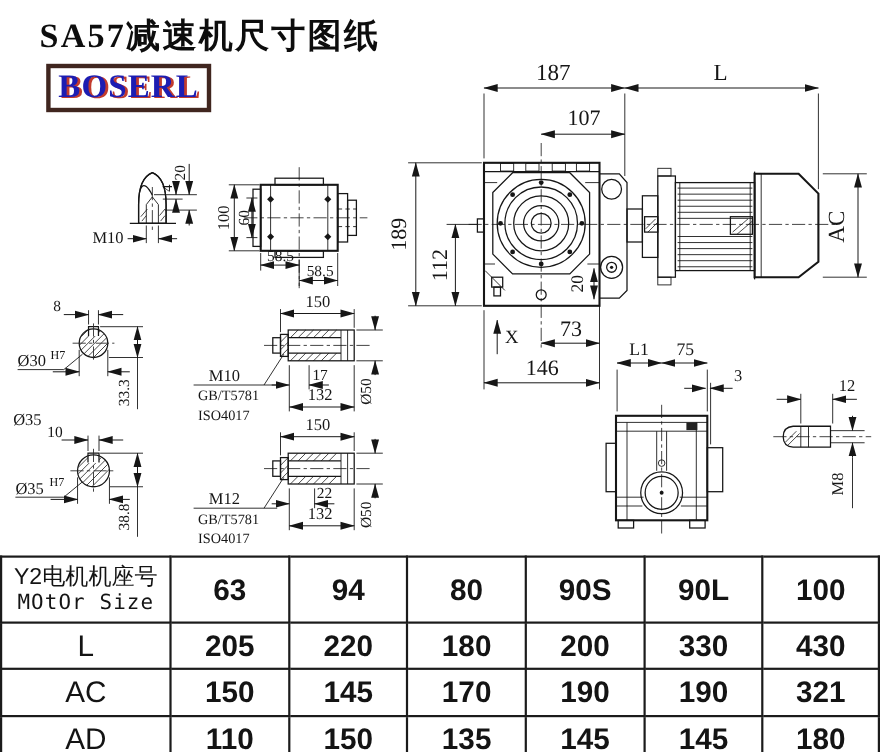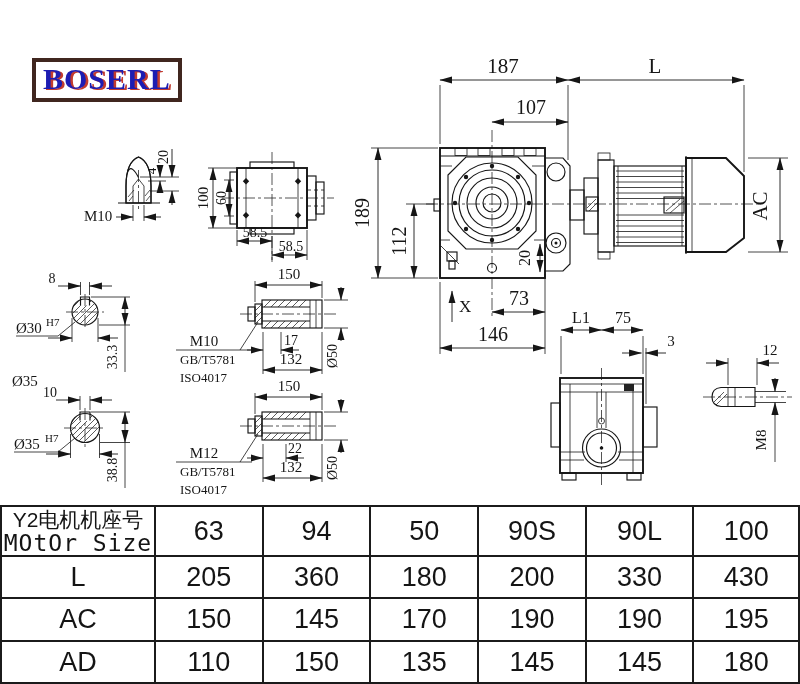--- a/index.html
+++ b/index.html
@@ -1,43 +1,43 @@
 <!DOCTYPE html>
 <html><head>
 <meta charset="utf-8">
 <style>
   html,body{margin:0;padding:0;background:#ffffff;}
   .page{position:relative;width:800px;height:684px;background:#ffffff;overflow:hidden;
         font-family:"Liberation Sans","DejaVu Sans",sans-serif;}
   .title{position:absolute;left:36px;top:12px;font-family:"Liberation Serif","DejaVu Serif",serif;
          font-weight:bold;font-size:31px;color:#0d0d0d;letter-spacing:2px;white-space:nowrap;}
-  .logo{position:absolute;left:32px;top:58px;border:4px solid #40261f;background:#fff;
+  .logo{position:absolute;left:42px;top:58px;border:4px solid #40261f;background:#fff;
         padding:0 7px 2px 7px;}
   .logo span{font-family:"Liberation Serif","DejaVu Serif",serif;font-weight:bold;font-size:30px;
         color:#1d1db2;text-shadow:2.5px 1px 0 #c23b2e;letter-spacing:1px;}
   svg.drawing{position:absolute;left:0;top:0;}
   svg text{fill:#161616;font-family:"Liberation Serif","DejaVu Serif",serif;}
   .t11{font-size:11px}.t13{font-size:13px}.t14{font-size:14px}.t15{font-size:15px}
   .t16{font-size:16px}.t17{font-size:17px}.t20{font-size:20px}.t21{font-size:21px}
   .ol{fill:none;stroke:#161616;stroke-width:1.9}
   .ml{fill:none;stroke:#161616;stroke-width:1.15}
   .tl{fill:none;stroke:#161616;stroke-width:0.8}
   .dl{fill:none;stroke:#161616;stroke-width:0.9}
   .cl{fill:none;stroke:#2a2a2a;stroke-width:0.8;stroke-dasharray:12 3 3 3}
   .ht{fill:none;stroke:#161616;stroke-width:0.7}
   .dim-table{position:absolute;left:0;top:505px;width:800px;height:179px;border-collapse:collapse;
         table-layout:fixed;background:#fff;}
   .dim-table th,.dim-table td{border:2px solid #1b1b1b;text-align:center;vertical-align:middle;
         color:#141414;padding:0;}
-  .dim-table td{font-size:27px;font-weight:400;}
+  .dim-table td{font-size:27px;font-weight:700;}
   .dim-table th{font-weight:400;}
   .size-cell{font-size:27px;}
   .rowlab{font-size:27px;}
   .hdr-cn{font-size:21px;line-height:24px;white-space:nowrap;}
-  .hdr-en{font-family:"DejaVu Sans Mono","Liberation Mono",monospace;font-size:23px;line-height:22px;letter-spacing:1px;}
+  .hdr-en{font-family:"DejaVu Sans Mono","Liberation Mono",monospace;font-size:19px;line-height:22px;letter-spacing:1px;}
 </style>
 </head>
 <body>
 
 <div class="page">
 
   <svg class="drawing" width="800" height="505" viewBox="0 0 800 505">
     <defs>
       <marker id="arr" viewBox="0 0 12 8" refX="11.5" refY="4" markerWidth="13" markerHeight="9" orient="auto-start-reverse" markerUnits="userSpaceOnUse">
         <path d="M0,0.7 L12,4 L0,7.3 Z" fill="#161616"></path>
@@ -462,65 +462,66 @@
       <line class="dl" x1="706" y1="363" x2="728" y2="363" marker-end="url(#arr)"></line>
       <line class="dl" x1="779" y1="363" x2="757" y2="363" marker-end="url(#arr)"></line>
       <text class="t15" x="770" y="355" text-anchor="middle">12</text>
       <line class="dl" x1="775" y1="378" x2="775" y2="391.5" marker-end="url(#arr)"></line>
       <line class="dl" x1="775" y1="416" x2="775" y2="402.5" marker-end="url(#arr)"></line>
       <line class="tl" x1="775" y1="416" x2="775" y2="462"></line>
       <text class="t15" transform="rotate(-90 766 440)" x="766" y="440" text-anchor="middle">M8</text>
     </g>
   </svg>
 
+  <div class="title">SA57减速机尺寸图纸</div>
 
   <div class="logo">
     <span>BOSERL</span>
   </div>
 
   <table class="dim-table">
     <colgroup>
       <col style="width:154px">
         <col style="width:107.7px">
         <col style="width:107.7px">
       <col style="width:107.7px">
         <col style="width:107.7px">
         <col style="width:107.7px">
         <col>
     </colgroup>
     <tbody>
-        <tr style="height:50px">
+        <tr style="height:60px">
       <th>
         <div class="hdr-cn">Y2电机机座号</div>
         <div class="hdr-en">MOtOr Size</div>
       </th>
       <td class="size-cell">63</td>
       <td class="size-cell">94</td>
-      <td class="size-cell">50</td>
+      <td class="size-cell">80</td>
       <td class="size-cell">90S</td>
       <td class="size-cell">90L</td>
       <td class="size-cell">100</td>
     </tr>
     <tr style="height:42px">
       <th class="rowlab">L</th>
       <td>205</td>
-      <td>360</td>
+      <td>220</td>
       <td>180</td>
       <td>200</td>
       <td>330</td>
       <td>430</td>
     </tr>
     <tr style="height:43px">
       <th class="rowlab">AC</th>
       <td>150</td>
       <td>145</td>
       <td>170</td>
       <td>190</td>
       <td>190</td>
-      <td>195</td>
+      <td>321</td>
     </tr>
     <tr style="height:42px">
       <th class="rowlab">AD</th>
       <td>110</td>
       <td>150</td>
       <td>135</td>
       <td>145</td>
       <td>145</td>
       <td>180</td>
     </tr>

